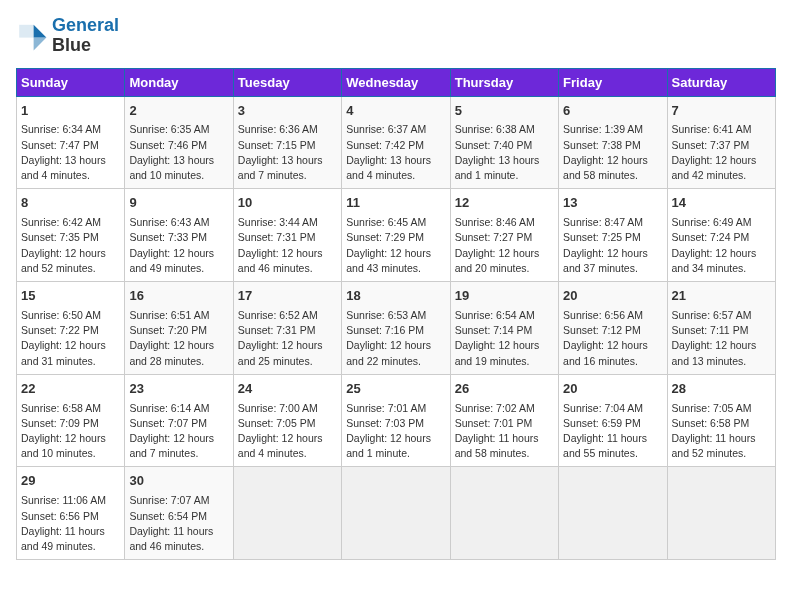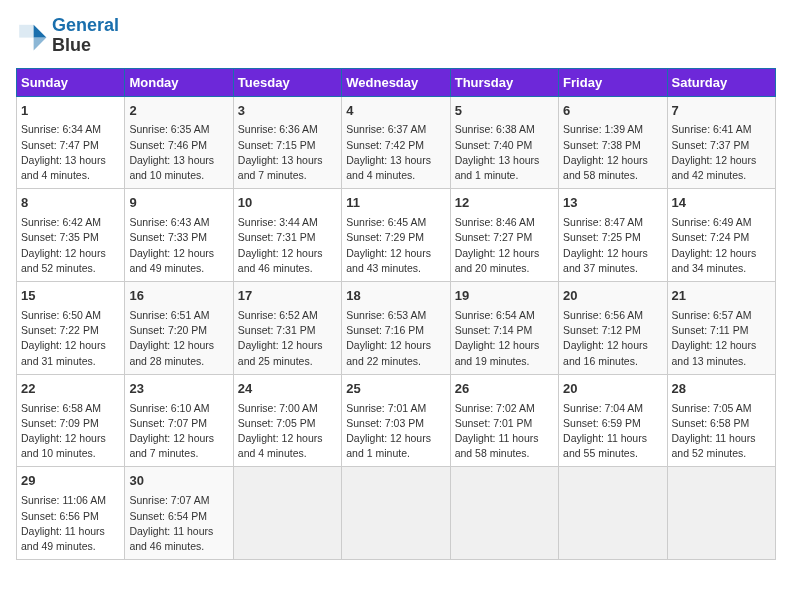--- a/index.html
+++ b/index.html
@@ -145,21 +145,21 @@
         <td><span class="day-num">15</span><span>Sunrise: 6:50 AM</span><br><span>Sunset: 7:22 PM</span><br><span>Daylight: 12 hours and 31 minutes.</span></td>
         <td><span class="day-num">16</span><span>Sunrise: 6:51 AM</span><br><span>Sunset: 7:20 PM</span><br><span>Daylight: 12 hours and 28 minutes.</span></td>
         <td><span class="day-num">17</span><span>Sunrise: 6:52 AM</span><br><span>Sunset: 7:31 PM</span><br><span>Daylight: 12 hours and 25 minutes.</span></td>
         <td><span class="day-num">18</span><span>Sunrise: 6:53 AM</span><br><span>Sunset: 7:16 PM</span><br><span>Daylight: 12 hours and 22 minutes.</span></td>
         <td><span class="day-num">19</span><span>Sunrise: 6:54 AM</span><br><span>Sunset: 7:14 PM</span><br><span>Daylight: 12 hours and 19 minutes.</span></td>
         <td><span class="day-num">20</span><span>Sunrise: 6:56 AM</span><br><span>Sunset: 7:12 PM</span><br><span>Daylight: 12 hours and 16 minutes.</span></td>
         <td><span class="day-num">21</span><span>Sunrise: 6:57 AM</span><br><span>Sunset: 7:11 PM</span><br><span>Daylight: 12 hours and 13 minutes.</span></td>
       </tr>
       <tr>
         <td><span class="day-num">22</span><span>Sunrise: 6:58 AM</span><br><span>Sunset: 7:09 PM</span><br><span>Daylight: 12 hours and 10 minutes.</span></td>
-        <td><span class="day-num">23</span><span>Sunrise: 6:10 AM</span><br><span>Sunset: 7:07 PM</span><br><span>Daylight: 12 hours and 7 minutes.</span></td>
+        <td><span class="day-num">23</span><span>Sunrise: 6:14 AM</span><br><span>Sunset: 7:07 PM</span><br><span>Daylight: 12 hours and 7 minutes.</span></td>
         <td><span class="day-num">24</span><span>Sunrise: 7:00 AM</span><br><span>Sunset: 7:05 PM</span><br><span>Daylight: 12 hours and 4 minutes.</span></td>
         <td><span class="day-num">25</span><span>Sunrise: 7:01 AM</span><br><span>Sunset: 7:03 PM</span><br><span>Daylight: 12 hours and 1 minute.</span></td>
         <td><span class="day-num">26</span><span>Sunrise: 7:02 AM</span><br><span>Sunset: 7:01 PM</span><br><span>Daylight: 11 hours and 58 minutes.</span></td>
         <td><span class="day-num">20</span><span>Sunrise: 7:04 AM</span><br><span>Sunset: 6:59 PM</span><br><span>Daylight: 11 hours and 55 minutes.</span></td>
         <td><span class="day-num">28</span><span>Sunrise: 7:05 AM</span><br><span>Sunset: 6:58 PM</span><br><span>Daylight: 11 hours and 52 minutes.</span></td>
       </tr>
       <tr>
         <td><span class="day-num">29</span><span>Sunrise: 11:06 AM</span><br><span>Sunset: 6:56 PM</span><br><span>Daylight: 11 hours and 49 minutes.</span></td>
         <td><span class="day-num">30</span><span>Sunrise: 7:07 AM</span><br><span>Sunset: 6:54 PM</span><br><span>Daylight: 11 hours and 46 minutes.</span></td>
         <td class="empty-cell"></td>

